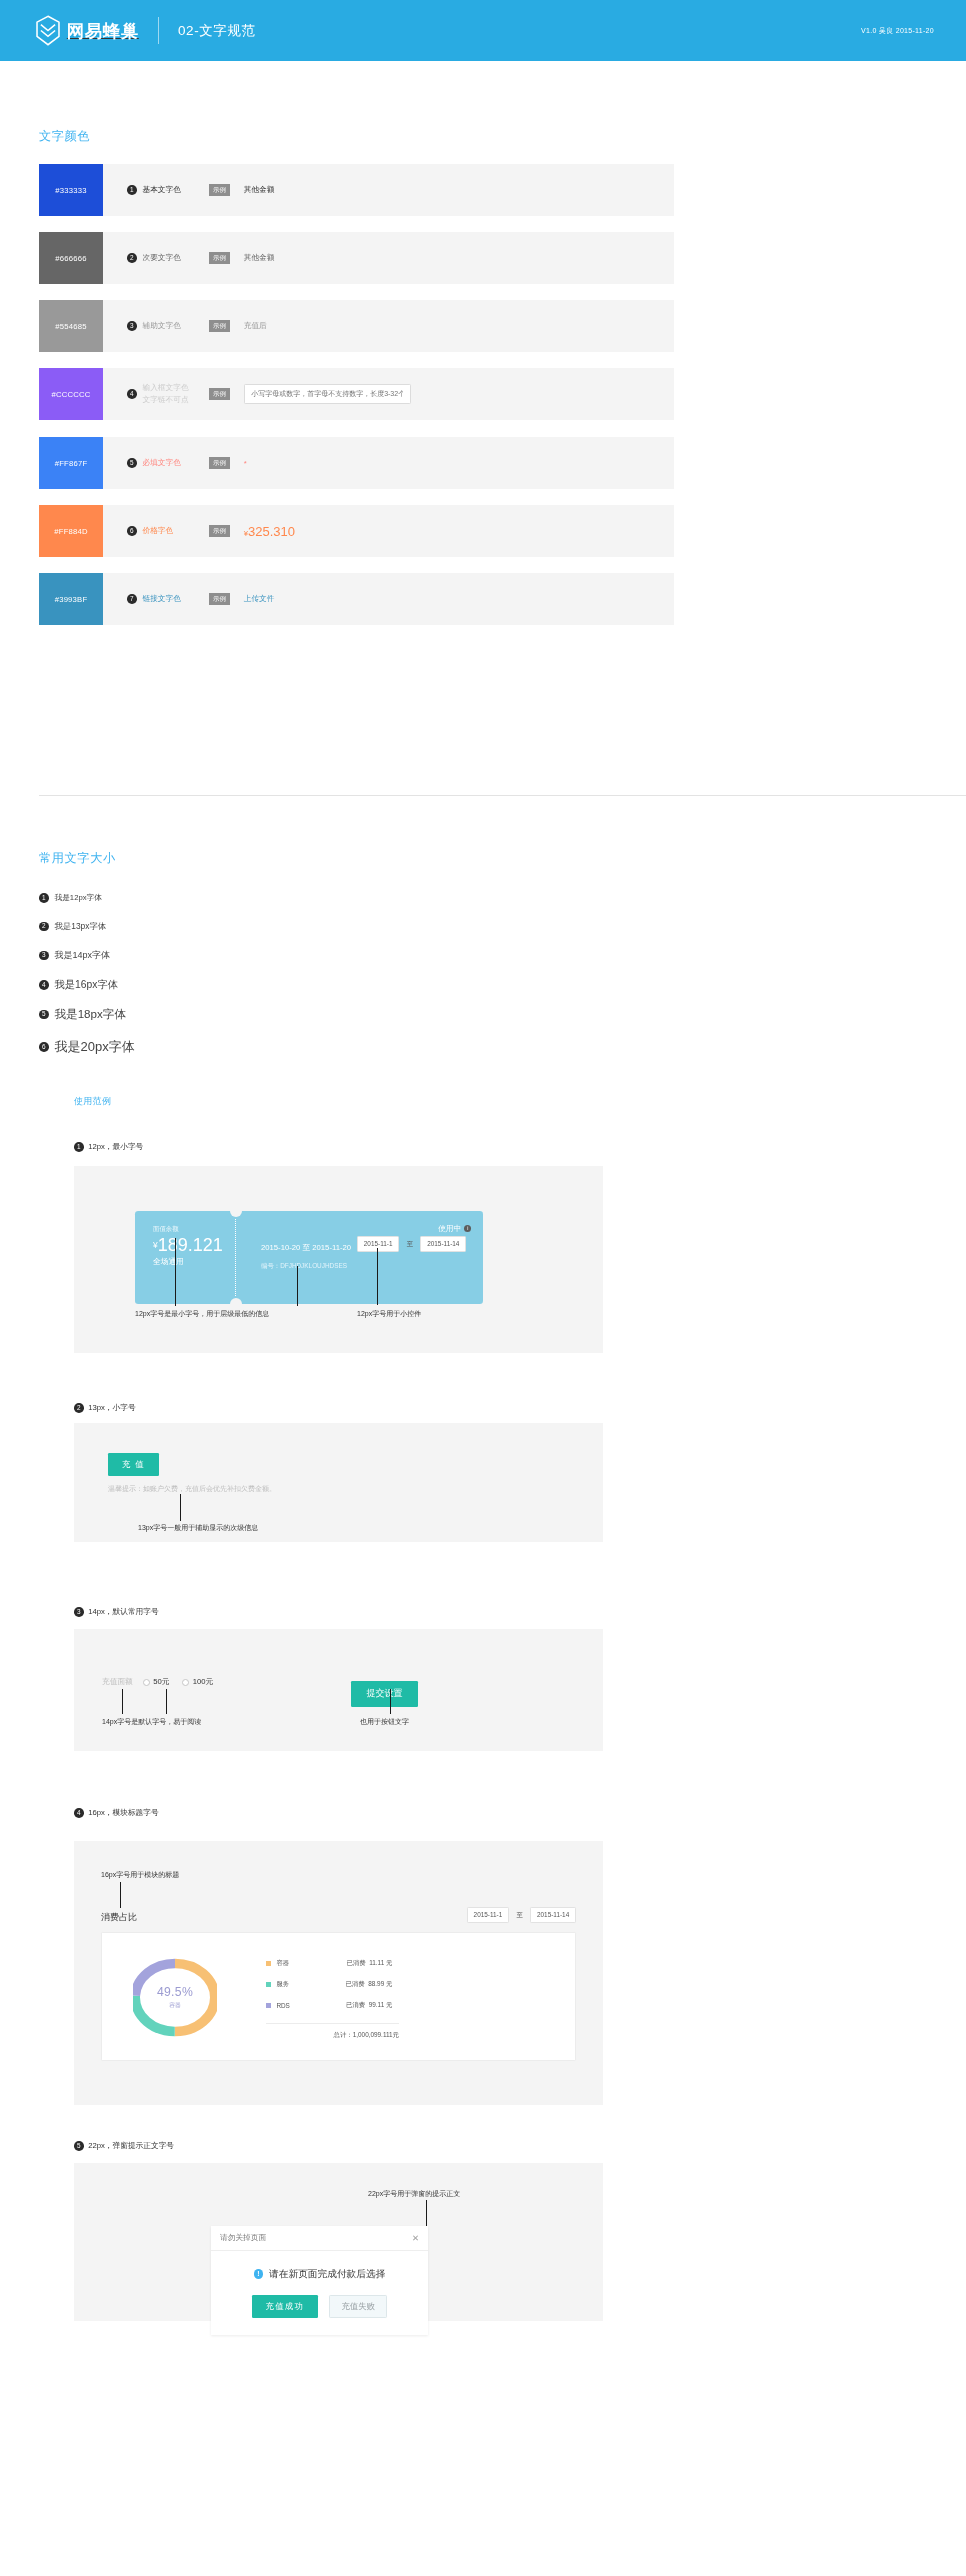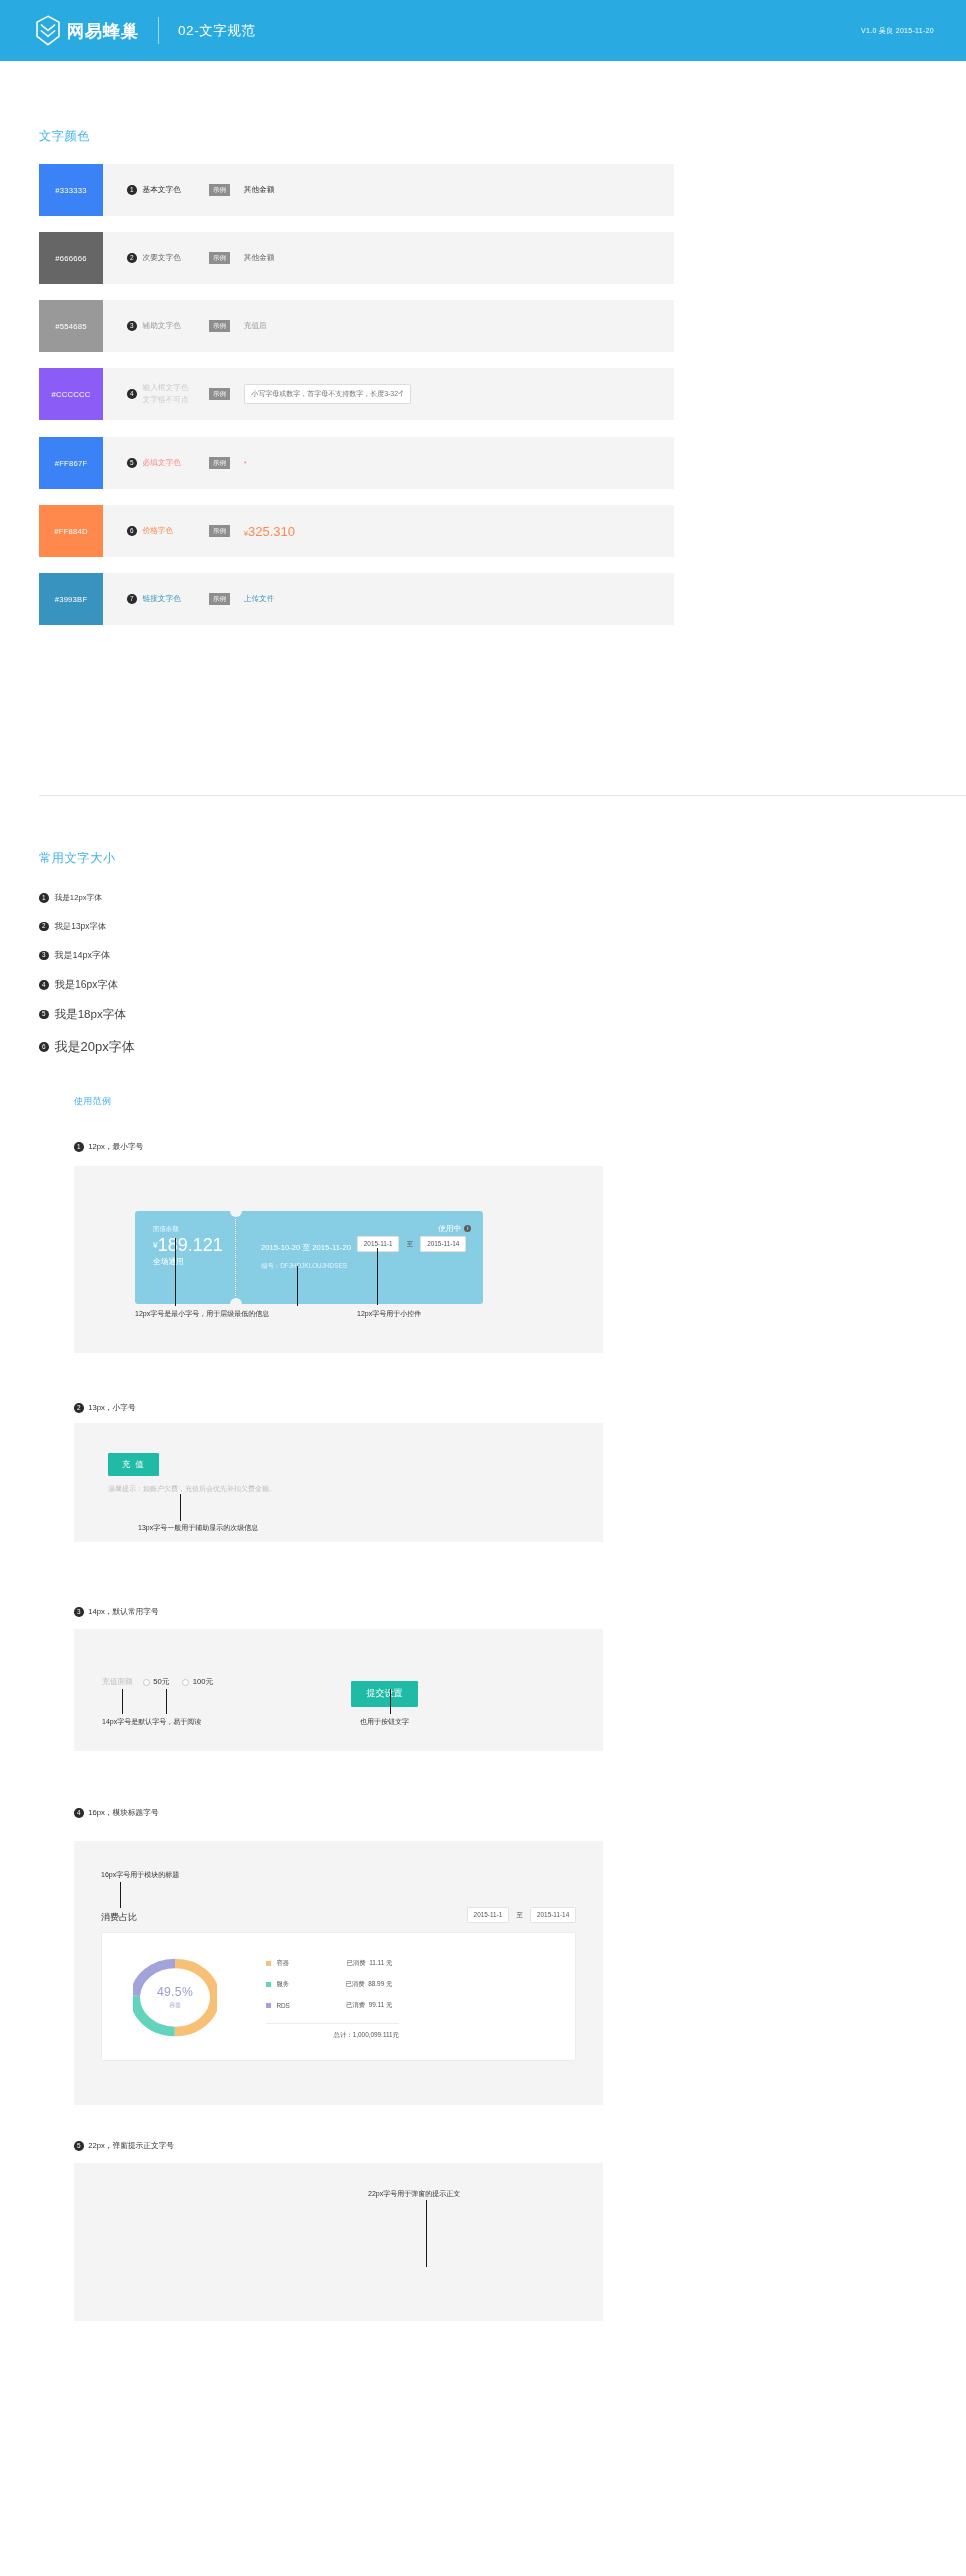--- a/index.html
+++ b/index.html
@@ -8,21 +8,21 @@
     width:966px; height:2576px; position:relative;
     font-family:"Liberation Sans","DejaVu Sans",sans-serif;
     color:#333; overflow:hidden;
   }
 
   
   .topbar{
     position:absolute; left:0; top:0; width:966px; height:61px;
     background:#29ABE2; display:flex; align-items:center;
   }
-  .logo-wrap{ display:flex; align-items:center; margin-left:35px; }
+  .logo-wrap{ display:flex; align-items:center; margin-left:35px;text-decoration:underline; }
   .logo-mark{ width:26px; height:31px; position:relative; }
   .logo-text{ color:#fff; font-size:17.4px; letter-spacing:0.6px; margin-left:5.8px; font-weight:bold; }
   .hdr-sep{ width:0.6px; height:27px; background:rgba(255,255,255,.55); margin:0 19.3px; }
   .hdr-title{ color:#fff; font-size:13.5px; letter-spacing:0.6px; }
   .hdr-meta{ position:absolute; right:32px; color:#fff; font-size:7px; letter-spacing:0.3px; }
 
   
   .sec-title{
     position:absolute; left:39px; color:#3FB3F0; font-size:12.2px; letter-spacing:0.6px;
   }
@@ -182,21 +182,21 @@
     <span class="logo-text">网易蜂巢</span>
   </div>
   <div class="hdr-sep"></div>
   <div class="hdr-title">02-文字规范</div>
   <div class="hdr-meta">V1.0 吴良 2015-11-20</div>
 </div>
 
 <div class="sec-title" style="top:128px">文字颜色</div>
 
 <div class="color-row" style="top:164px">
-  <div class="swatch" style="background:#3b82f6">#333333</div>
+  <div class="swatch" style="background:#1d4ed8">#333333</div>
   <div class="cr-body">
     <span class="num-badge">1</span>
     <span class="cr-name" style="color:#333333">基本文字色</span>
     <span class="tag-sample">示例</span>
     <span class="cr-demo" style="color:#333333">其他金额</span>
   </div>
 </div>
 
 <div class="color-row" style="top:232px">
   <div class="swatch" style="background:#666666">#666666</div>
@@ -423,14 +423,30 @@
 
 <div class="ex-head" style="top:2141px">
   <span class="num-badge">5</span>
   <span>22px，弹窗提示正文字号</span>
 </div>
 
 <div class="ex-panel" style="top:2163px; height:158px">
   <div class="anno" style="left:294px; top:26px">22px字号用于弹窗的提示正文</div>
   <div class="leader" style="left:352px; top:37px; height:67px"></div>
 
+  <div class="modal" style="left:137px; top:63px">
+    <div class="modal-hd">
+      <span>请勿关掉页面</span>
+      <span class="modal-x">✕</span>
+    </div>
+    <div class="modal-bd">
+      <span class="modal-msg">
+        <span class="excl">!</span>
+        <span>请在新页面完成付款后选择</span>
+      </span>
+    </div>
+    <div class="modal-ft">
+      <button class="btn-teal">充值成功</button>
+      <button class="btn-ghost">充值失败</button>
+    </div>
+  </div>
 </div>
 
 
 </body></html>

